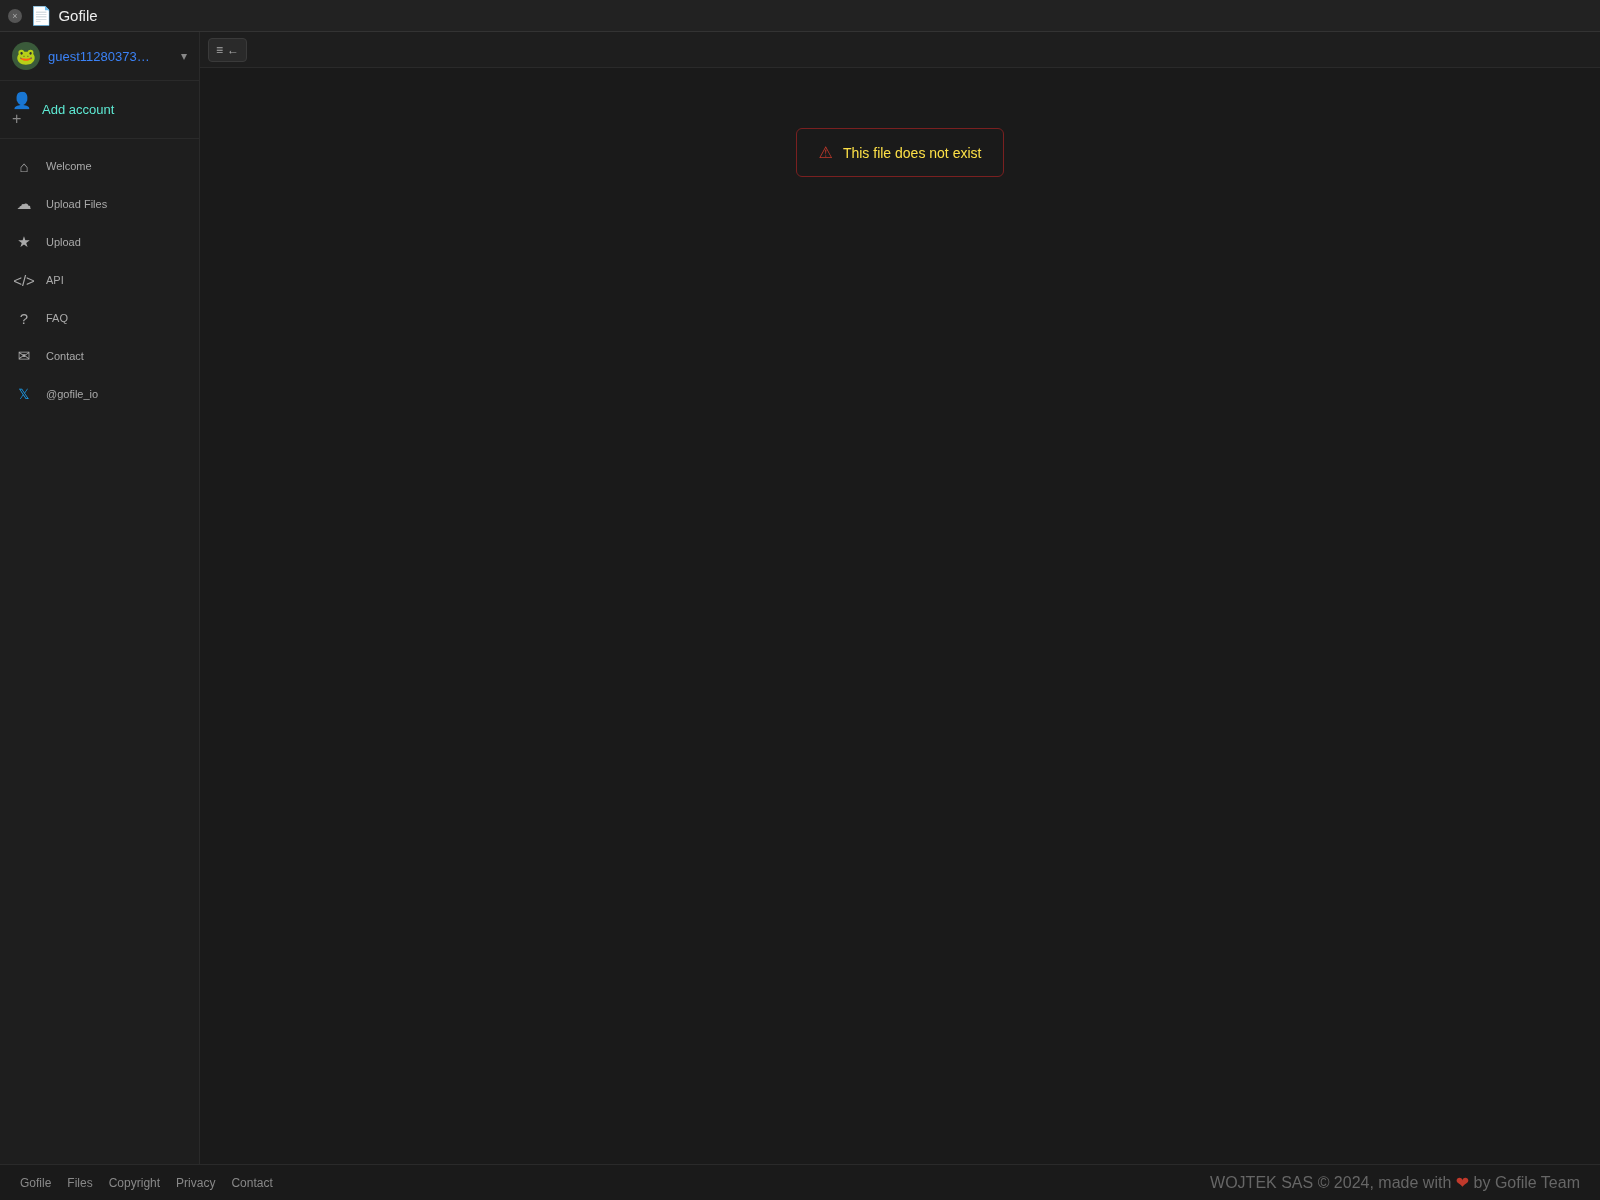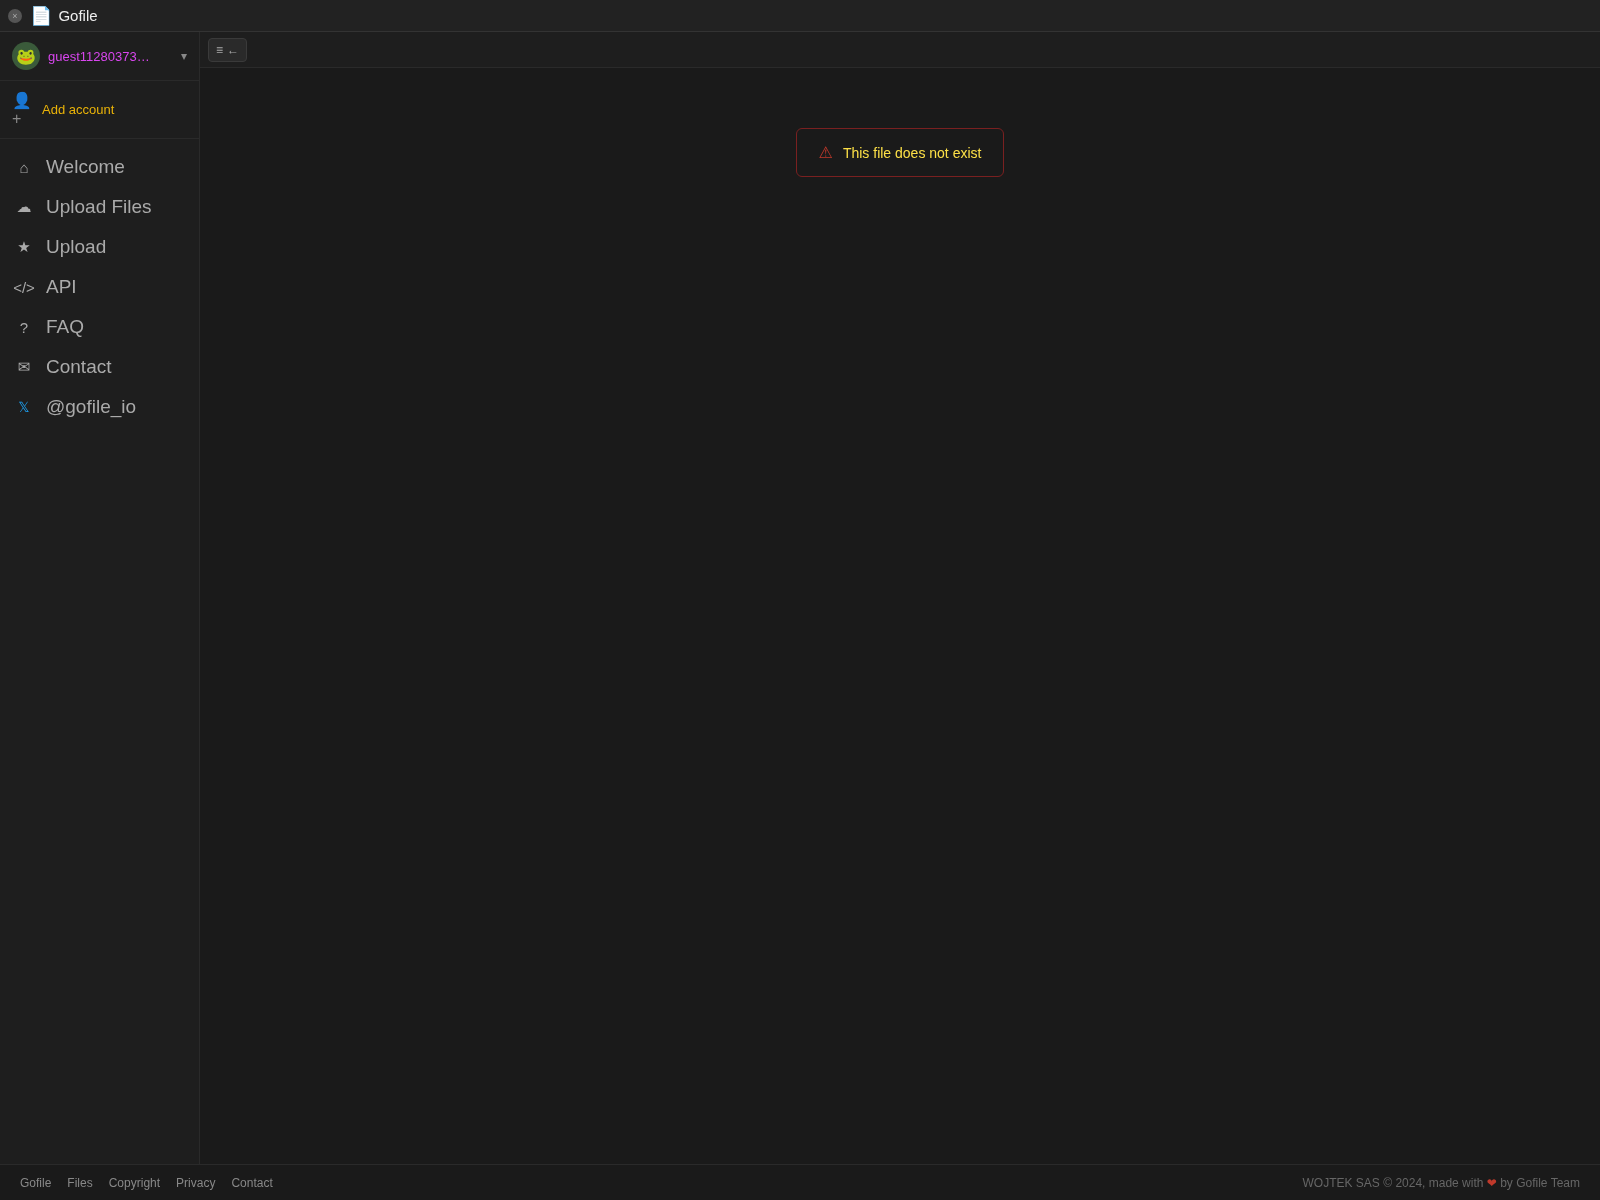--- a/index.html
+++ b/index.html
@@ -75,21 +75,21 @@
     .account-avatar {
       width: 28px; height: 28px;
       border-radius: 50%;
       background: #3a5a3a;
       display: flex; align-items: center; justify-content: center;
       font-size: 16px;
       flex-shrink: 0;
     }
     .account-name {
       flex: 1;
-      color: #d946ef;
+      color: #3b82f6;
       font-size: 13px;
       white-space: nowrap;
       overflow: hidden;
       text-overflow: ellipsis;
     }
     .account-chevron {
       color: #888;
       font-size: 12px;
     }
 
@@ -101,21 +101,21 @@
       cursor: pointer;
       border-bottom: 1px solid #2a2a2a;
     }
     .add-account-icon {
       color: #888;
       font-size: 16px;
       width: 20px;
       display: flex; align-items: center; justify-content: center;
     }
     .add-account-label {
-      color: #eab308;
+      color: #5eead4;
       font-size: 13px;
     }
 
     .sidebar-nav {
       padding: 8px 0;
       flex: 1;
     }
     .sidebar-item {
       display: flex;
       align-items: center;
@@ -125,21 +125,21 @@
       color: #aaa;
     }
     .sidebar-item-icon {
       width: 20px;
       height: 20px;
       display: flex; align-items: center; justify-content: center;
       font-size: 15px;
       flex-shrink: 0;
     }
     .sidebar-item-label {
-      font-size: 19px;
+      font-size: 11px;
     }
 
     
     .content-area {
       flex: 1;
       display: flex;
       flex-direction: column;
       background: #1a1a1a;
       position: relative;
     }
@@ -206,21 +206,21 @@
       gap: 16px;
     }
     .footer-link {
       color: #888;
       font-size: 12px;
       cursor: pointer;
       text-decoration: none;
     }
     .footer-credit {
       color: #666;
-      font-size: 12px;
+      font-size: 16px;
     }
     .footer-credit .heart {
       color: #c0392b;
     }
   </style>
 </head>
 <body>
 
 <div class="titlebar">
   <div class="titlebar-close">

